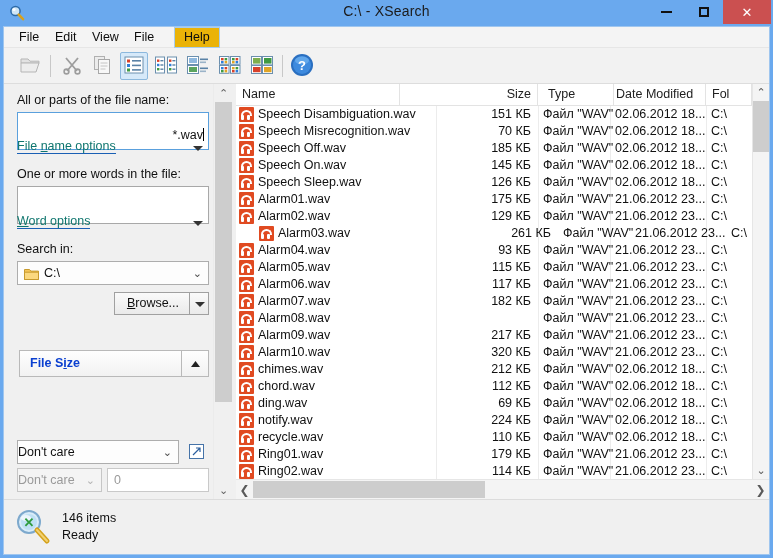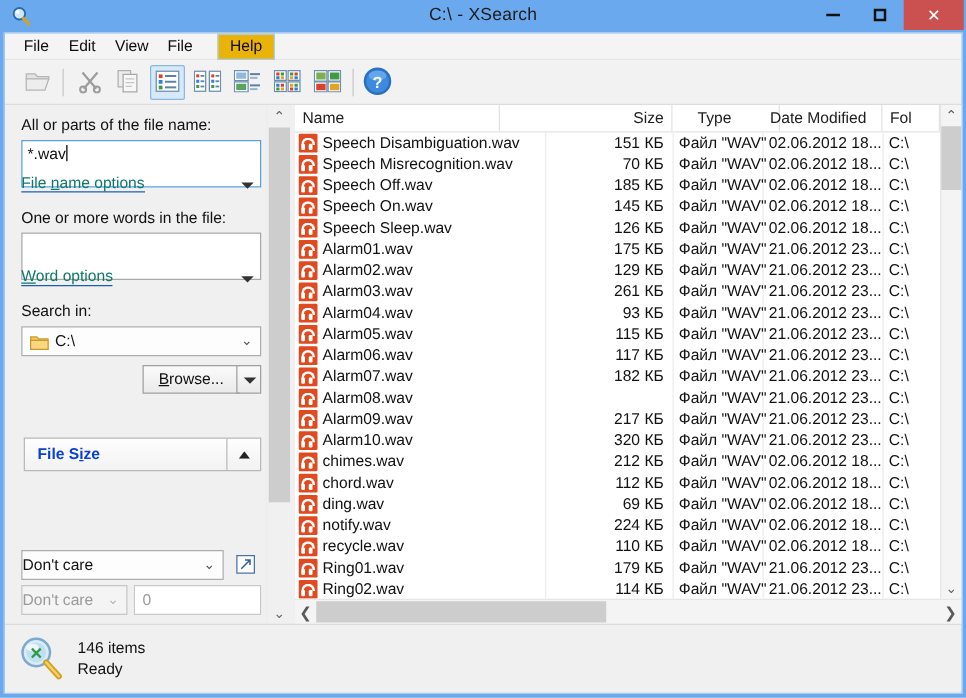--- a/index.html
+++ b/index.html
@@ -66,21 +66,21 @@
   .tsep{position:absolute;top:7px;width:1px;height:22px;background:#c8c8c8;}
 
   
   .leftpane{
     position:absolute;left:0;top:57px;width:229px;height:415px;
     background:#f0f0f0;overflow:hidden;
   }
   .lbl{position:absolute;font-size:12.5px;color:#101010;white-space:nowrap;}
   .txtin{
     position:absolute;background:#fff;border:1px solid #a8a8a8;box-sizing:border-box;
-    font-size:12.5px;color:#111;padding:0 4px;line-height:20px;height:38px;
+    font-size:12.5px;color:#111;padding:12px 4px;line-height:20px;height:38px;text-align:right;
   }
   .txtin.focus{border:1px solid #5aa0dd;}
   .caret{display:inline-block;width:1px;height:13px;background:#000;vertical-align:-2px;}
   .lnkrow{position:absolute;height:18px;}
   .lnk{font-size:12.5px;color:#0f766e;text-decoration:none;border-bottom:1px solid #1a5fb4;}
   .lnk .u{text-decoration:underline;}
   .arrowdown{
     width:0;height:0;border-left:5px solid transparent;border-right:5px solid transparent;
     border-top:5px solid #333;position:absolute;
   }
@@ -435,21 +435,21 @@
       <div class="sb-arrow" style="position:absolute;left:0;bottom:0">⌄</div>
     </div>
 
     <div class="splitter"></div>
 
     <div class="listview">
 
       <div class="lv-head">
         <div class="hcell" style="left:0;width:164px">Name</div>
         <div class="hcell num" style="left:200px;width:102px">Size</div>
-        <div class="hcell" style="left:316px;width:72px">Type</div>
+        <div class="hcell" style="left:306px;width:72px">Type</div>
         <div class="hcell" style="left:374px;width:96px">Date Modified</div>
         <div class="hcell" style="left:470px;width:46px">Fol</div>
       </div>
 
       <div class="lv-body">
         <div class="vgrid" style="left:200px;height:373px"></div>
         <div class="vgrid" style="left:302px;height:373px"></div>
         <div class="vgrid" style="left:374px;height:373px"></div>
         <div class="vgrid" style="left:470px;height:373px"></div>
         <div id="rows-host">
@@ -502,21 +502,21 @@
               <div class="c-fol">C:\</div>
             </div>
             <div class="row" style="top: 102px;">
               <span class="wavic"></span>
               <div class="c-name">Alarm02.wav</div>
               <div class="c-size">129 КБ</div>
               <div class="c-type">Файл "WAV"</div>
               <div class="c-date">21.06.2012 23...</div>
               <div class="c-fol">C:\</div>
             </div>
-            <div class="row" style="top: 119px;">
+            <div class="row" style="top: 119px; margin-left: 20px;">
               <span class="wavic"></span>
               <div class="c-name">Alarm03.wav</div>
               <div class="c-size">261 КБ</div>
               <div class="c-type">Файл "WAV"</div>
               <div class="c-date">21.06.2012 23...</div>
               <div class="c-fol">C:\</div>
             </div>
             <div class="row" style="top: 136px;">
               <span class="wavic"></span>
               <div class="c-name">Alarm04.wav</div>

